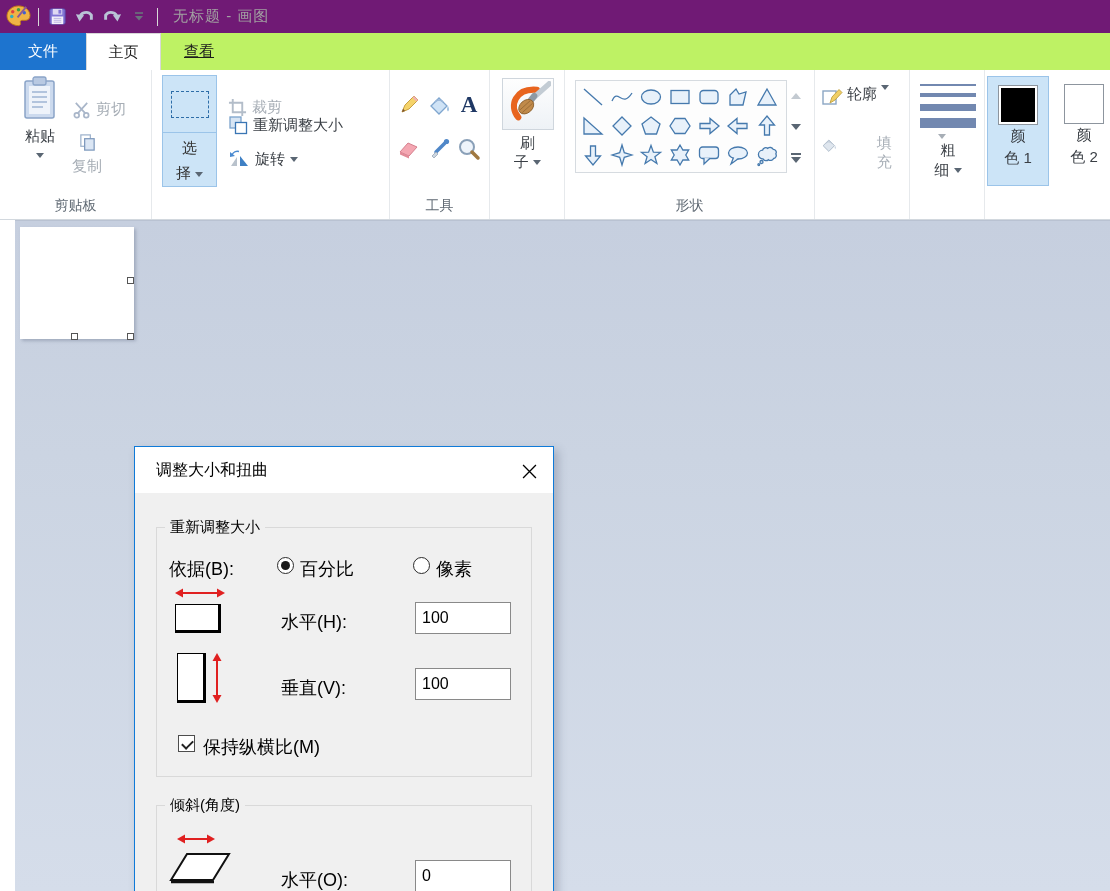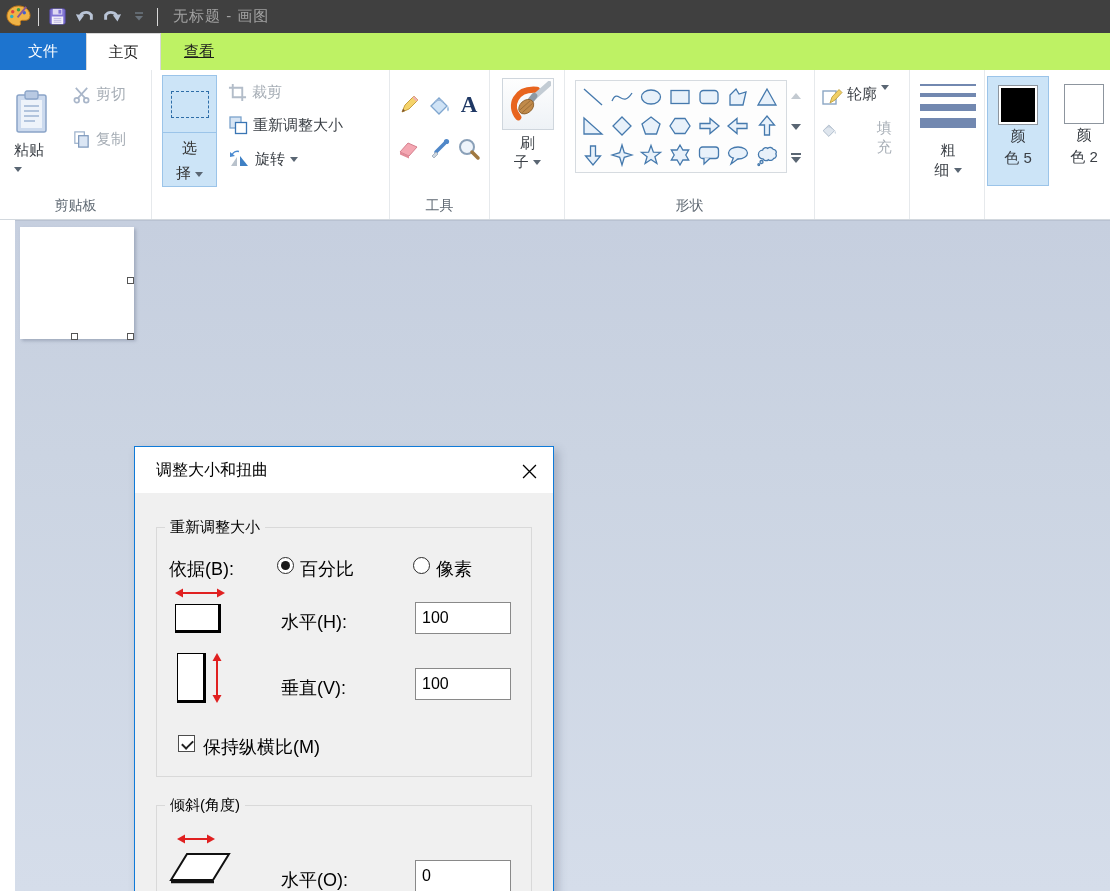--- a/index.html
+++ b/index.html
@@ -4,21 +4,21 @@
 <style>
   * { margin:0; padding:0; box-sizing:border-box; }
   html,body { width:1110px; height:891px; }
   body {
     position:relative; overflow:hidden; background:#fff;
     font-family:"Liberation Sans","DejaVu Sans",sans-serif;
     -webkit-font-smoothing:antialiased;
   }
 
   
-  .titlebar { position:absolute; top:0; left:0; right:0; height:33px; background:#404040; display:flex; align-items:center; }
+  .titlebar { position:absolute; top:0; left:0; right:0; height:33px; background:#701a75; display:flex; align-items:center; }
   .app-logo { width:30px; height:28px; display:flex; align-items:center; justify-content:center; margin-left:3px; }
   .qat-sep { width:1px; height:18px; background:#d8d8d8; margin:0 5px; }
   .qat-btn { width:27px; height:26px; display:flex; align-items:center; justify-content:center; }
   .win-title { color:#a2a2a2; font-size:15px; margin-left:10px; letter-spacing:1px; }
 
   
   .tabrow { position:absolute; top:33px; left:0; right:0; height:37px; background:#bef264; }
   .tab { position:absolute; top:0; height:37px; line-height:36px; text-align:center; font-size:15px; color:#1c1c1c; }
   .tab-file { left:0; width:86px; background:#1d74cf; color:#fff; }
   .tab-home { left:86px; width:75px; background:#fff; border:1px solid #d8d8d8; border-bottom:none; }
@@ -27,24 +27,24 @@
   
   .ribbon { position:absolute; top:70px; left:0; right:0; height:150px; background:#fff; border-bottom:1px solid #d2d8de; display:flex; }
   .rgroup { position:relative; height:100%; border-right:1px solid #e6e9ec; flex:0 0 auto; }
   .rlabel { position:absolute; bottom:4px; left:0; width:100%; text-align:center; font-size:14px; color:#5f6973; }
   .g-clip { width:152px; } .g-img { width:238px; } .g-tools { width:100px; }
   .g-brush { width:75px; } .g-shapes { width:250px; } .g-outline { width:95px; }
   .g-size { width:75px; } .g-colors { width:125px; border-right:none; }
 
   .dd { display:inline-block; width:0; height:0; border-left:4px solid transparent; border-right:4px solid transparent; border-top:5px solid #5a6673; vertical-align:middle; }
   .rtext { font-size:15px; color:#3a3f45; }
-  .gray { color:#a7aeb6; }
-
-  
-  .paste-btn { position:absolute; left:14px; top:20px; width:52px; }
+  .gray { color:#a7aeb6;margin-top:15px; }
+
+  
+  .paste-btn { position:absolute; left:14px; top:6px; width:52px; text-align:center; }
   .paste-btn .rtext { display:block; margin-top:3px; }
   .smallcmd { position:absolute; display:flex; align-items:center; gap:5px; font-size:15px; }
 
   
   .select-btn { position:absolute; left:10px; top:5px; width:55px; height:112px; background:#cce4f7; border:1px solid #9bc4e9; }
   .select-icon-area { height:57px; border-bottom:1px solid #9bc4e9; display:flex; align-items:center; justify-content:center; }
   .marquee { width:38px; height:27px; border:1px dashed #2d6da8; background:transparent; }
   .select-text { text-align:center; font-size:15px; color:#333; line-height:25px; padding-top:2px; }
 
   
@@ -179,21 +179,21 @@
       <span class="dd"></span>
     </div>
     <div class="smallcmd gray" style="left:72px; top:15px;">
       <svg width="19" height="19" viewBox="0 0 20 20">
         <path d="M4 3 L14 14 M16 3 L6 14" stroke="#a9b6c9" stroke-width="1.8" fill="none"></path>
         <circle cx="5" cy="16" r="2.5" fill="none" stroke="#a9b6c9" stroke-width="1.8"></circle>
         <circle cx="15" cy="16" r="2.5" fill="none" stroke="#a9b6c9" stroke-width="1.8"></circle>
       </svg>
       <span>剪切</span>
     </div>
-    <div class="smallcmd gray" style="left:72px; top:60px;">
+    <div class="smallcmd gray" style="left:72px; top:48px;flex-direction:column;">
       <svg width="19" height="19" viewBox="0 0 20 20">
         <rect x="3" y="2" width="10" height="12" fill="#fff" stroke="#9db2cc" stroke-width="1.3"></rect>
         <rect x="7" y="6" width="10" height="12" fill="#dbe6f4" stroke="#7d98bc" stroke-width="1.3"></rect>
       </svg>
       <span>复制</span>
     </div>
     <div class="rlabel">剪贴板</div>
   </div>
 
   <div class="rgroup g-img">
@@ -451,21 +451,21 @@
       <span class="dd"></span>
     </div>
   </div>
 
   <div class="rgroup g-colors">
     <div class="colorbtn active" style="left:2px;">
       <div class="swatch">
           <div class="inner" style="background:#000;"></div>
         </div>
       <span class="rtext">颜</span>
-      <span class="rtext">色 5</span>
+      <span class="rtext">色 1</span>
     </div>
     <div class="colorbtn" style="left:68px;">
       <div class="swatch">
           <div class="inner" style="background:#fff;"></div>
         </div>
       <span class="rtext">颜</span>
       <span class="rtext">色 2</span>
     </div>
   </div>
 </div>

